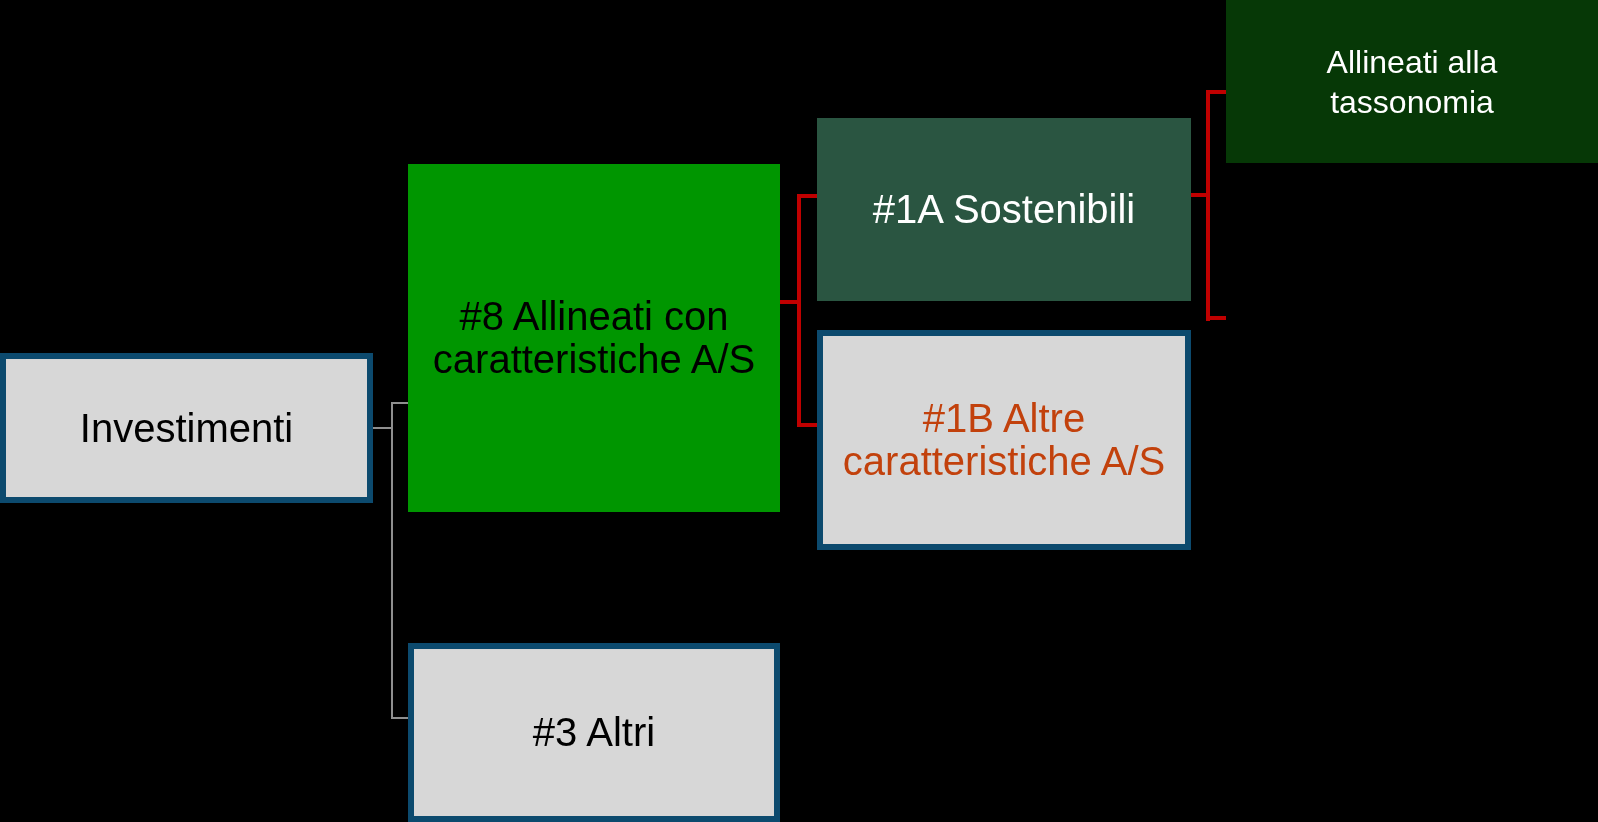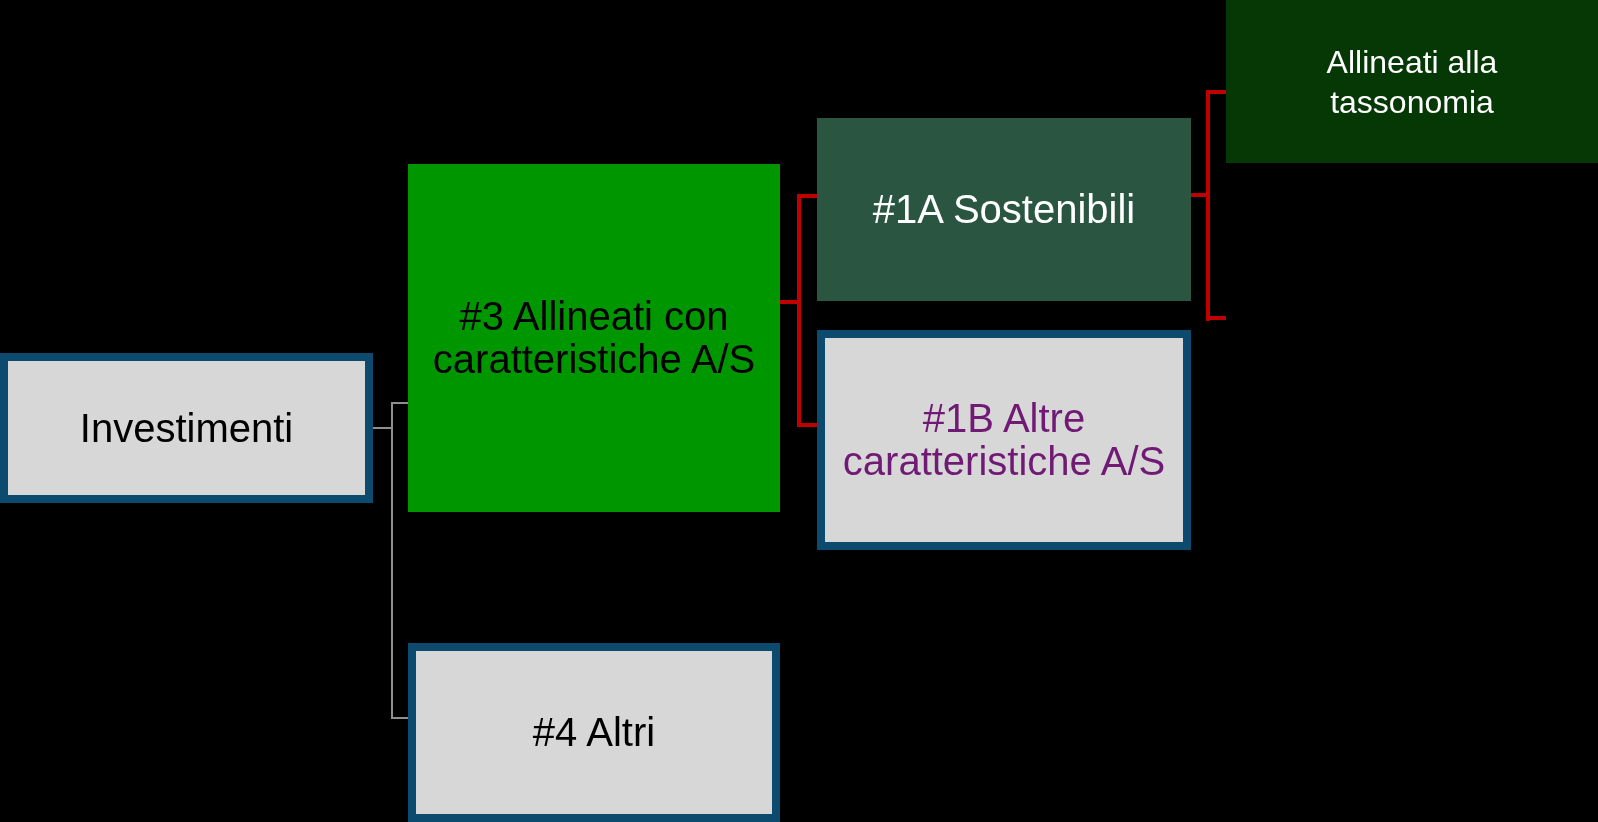--- a/index.html
+++ b/index.html
@@ -20,21 +20,21 @@
     display: flex;
     align-items: center;
     justify-content: center;
     text-align: center;
     box-sizing: border-box;
     font-size: 40px;
     line-height: 1.07;
   }
   .node .label { display: block; }
   
-  .gray-box { border: 8px solid #0c4a6e; }
+  .gray-box { border: 6px solid #0c4a6e; }
 
   #node-investimenti { left: 0px;    top: 353px; width: 373px; height: 150px; }
   #node-1            { left: 408px;  top: 164px; width: 372px; height: 348px; padding: 0 6px; }
   #node-1a           { left: 817px;  top: 118px; width: 374px; height: 183px; text-align: center; }
   #node-1b           { left: 817px;  top: 330px; width: 374px; height: 220px; padding: 0 6px; }
   #node-2            { left: 408px;  top: 643px; width: 372px; height: 179px; }
   #node-taxonomy     { left: 1226px; top: 0px;   width: 372px; height: 163px; font-size: 32px; line-height: 1.25; padding: 0 44px; }
   #node-other-env    { left: 1226px; top: 201px; width: 372px; height: 176px; font-size: 32px; line-height: 1.25; white-space: nowrap; }
 
   .seg {
@@ -74,33 +74,33 @@
   <div class="seg" id="seg-r2-stub" style="background: rgb(192, 0, 0);"></div>
   <div class="seg" id="seg-r2-trunk" style="background: rgb(192, 0, 0);"></div>
   <div class="seg" id="seg-r2-totax" style="background: rgb(192, 0, 0);"></div>
   <div class="seg" id="seg-r2-toenv" style="background: rgb(192, 0, 0);"></div>
 
   <div class="node gray-box" id="node-investimenti" style="background: rgb(215, 215, 215); color: rgb(0, 0, 0);">
     <span class="label">Investimenti</span>
   </div>
 
   <div class="node" id="node-1" style="background: rgb(0, 150, 0); color: rgb(0, 0, 0);">
-    <span class="label">#3 Allineati con caratteristiche A/S</span>
+    <span class="label">#8 Allineati con caratteristiche A/S</span>
   </div>
 
   <div class="node" id="node-1a" style="background: rgb(42, 85, 65); color: rgb(255, 255, 255);">
     <span class="label">#1A Sostenibili</span>
   </div>
 
-  <div class="node gray-box" id="node-1b" style="background: rgb(215, 215, 215); color: #701a75;">
+  <div class="node gray-box" id="node-1b" style="background: rgb(215, 215, 215); color: #c2410c;">
     <span class="label">#1B Altre caratteristiche A/S</span>
   </div>
 
   <div class="node gray-box" id="node-2" style="background: rgb(215, 215, 215); color: rgb(0, 0, 0);">
-    <span class="label">#4 Altri</span>
+    <span class="label">#3 Altri</span>
   </div>
 
   <div class="node" id="node-taxonomy" style="background: rgb(6, 56, 6); color: rgb(255, 255, 255);">
     <span class="label">Allineati alla tassonomia</span>
   </div>
 
 
 </div>
 
 </body></html>

